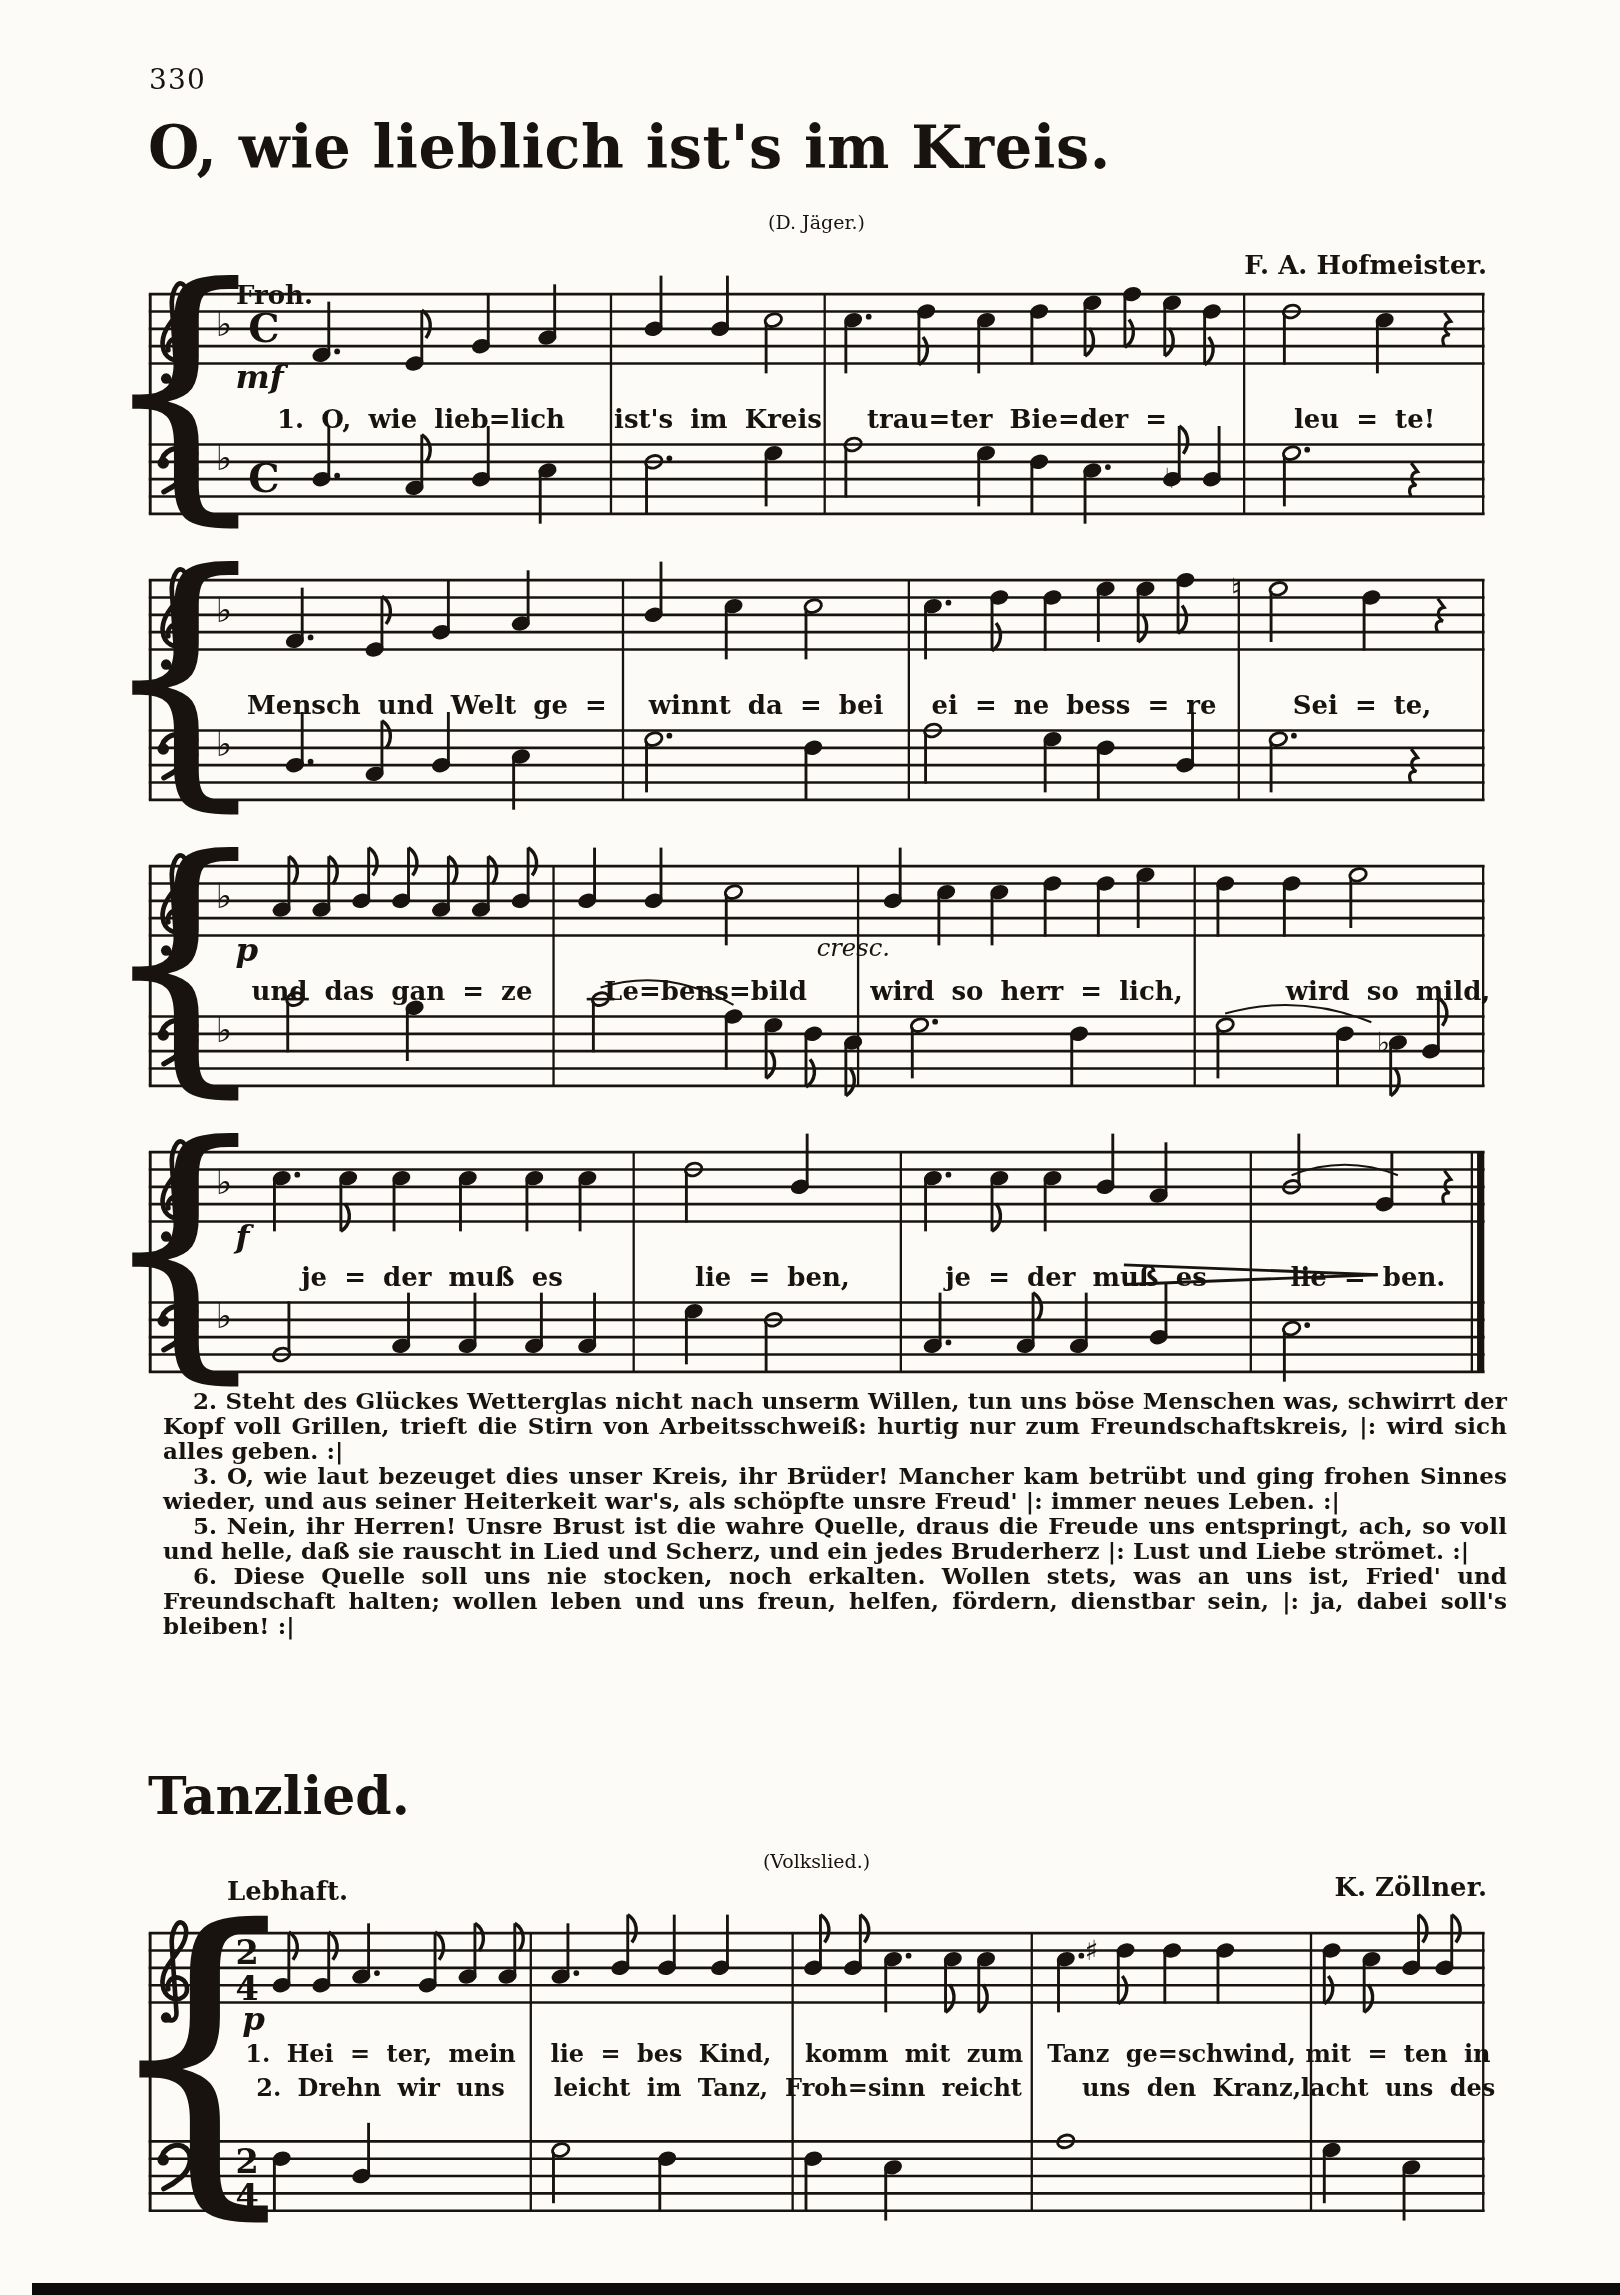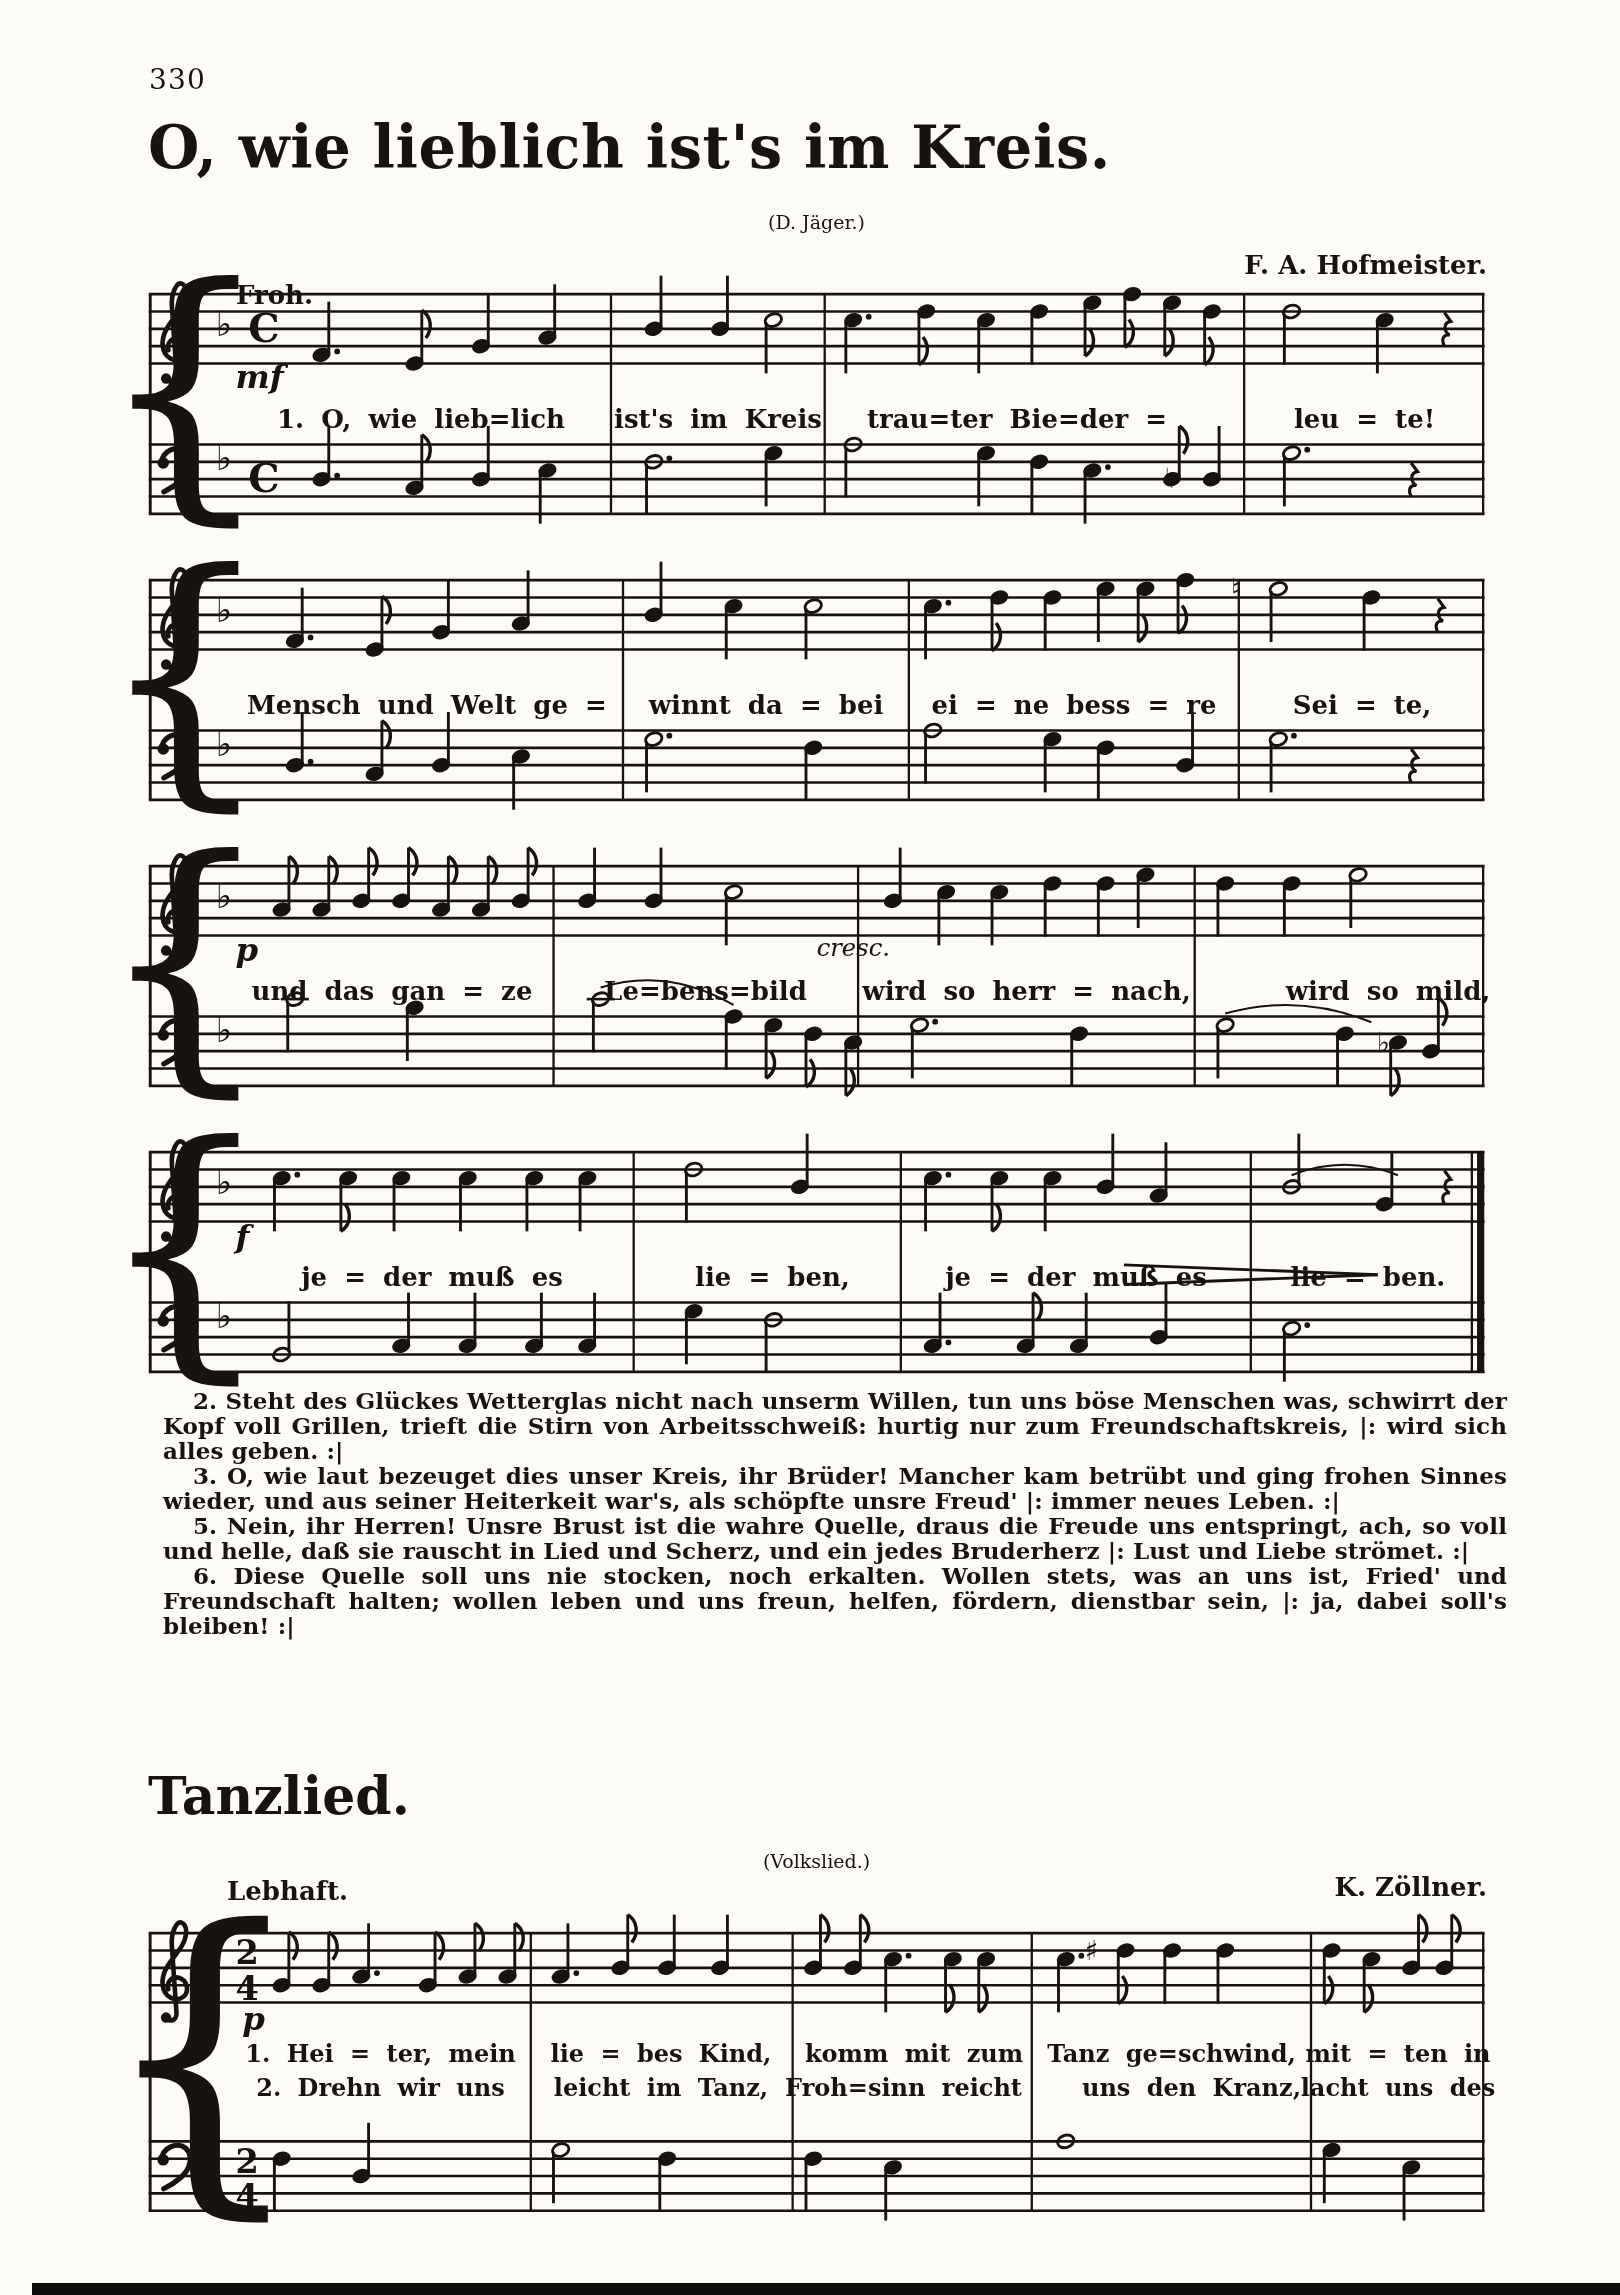--- a/index.html
+++ b/index.html
@@ -375,21 +375,21 @@
           <line x1="2230.0699999999997" y1="356" x2="2230.0699999999997" y2="268" stroke="#191310" stroke-width="5"></line>
           <path d="M 2230.0699999999997 268 c 17 11 19 32 7 48" stroke="#191310" stroke-width="6" fill="none"></path>
           <text x="2124.12" y="361" font-size="48" font-family="&quot;DejaVu Sans&quot;,sans-serif" fill="#191310">♭</text>
           <path d="M 781.32 250 Q 896.22 214 1011.12 280" stroke="#191310" stroke-width="3.5" fill="none"></path>
           <path d="M 1861.38 295 Q 1987.7700000000002 259 2114.1600000000003 310" stroke="#191310" stroke-width="3.5" fill="none"></path>
           <text x="150.15" y="204" font-size="56" font-style="italic" font-weight="bold" fill="#191310">p</text>
           <text x="1155" y="196" font-size="42" font-style="italic" fill="#191310">cresc.</text>
         </svg>
         <div class="lyric" style="left: 83px; width: 322px; top: 132px;">und das gan = ze</div>
         <div class="lyric" style="left: 405px; width: 305px; top: 132px;">Le=bens=bild</div>
-        <div class="lyric" style="left: 710px; width: 337px; top: 132px;">wird so herr = nach,</div>
+        <div class="lyric" style="left: 710px; width: 337px; top: 132px;">wird so herr = lich,</div>
         <div class="lyric" style="left: 1047px; width: 290px; top: 132px; margin-left: 48px;">wird so mild,</div>
       </div>
       <div class="system" style="top: 1129px; height: 266px;">
         <svg viewBox="-95 0 2425 460" width="1404" height="266">
           <text x="-88" y="367.75" font-size="475" font-family="&quot;DejaVu Serif&quot;,serif" fill="#191310">{</text>
           <line x1="0" y1="40" x2="2310" y2="40" stroke="#191310" stroke-width="4.5"></line>
           <line x1="0" y1="70" x2="2310" y2="70" stroke="#191310" stroke-width="4.5"></line>
           <line x1="0" y1="100" x2="2310" y2="100" stroke="#191310" stroke-width="4.5"></line>
           <line x1="0" y1="130" x2="2310" y2="130" stroke="#191310" stroke-width="4.5"></line>
           <line x1="0" y1="160" x2="2310" y2="160" stroke="#191310" stroke-width="4.5"></line>

